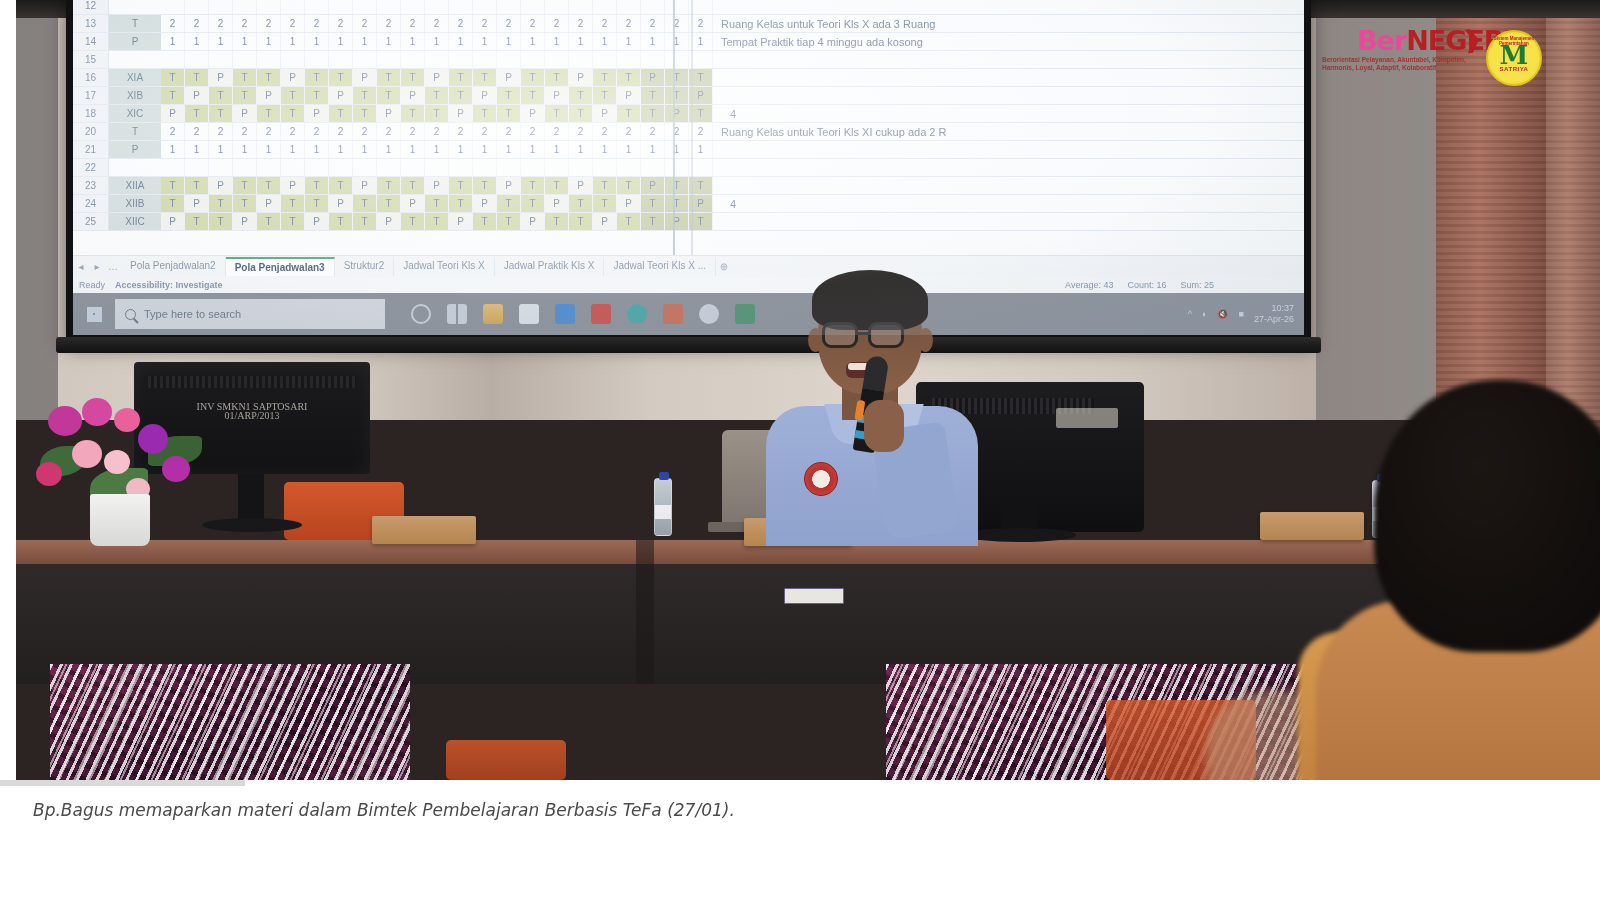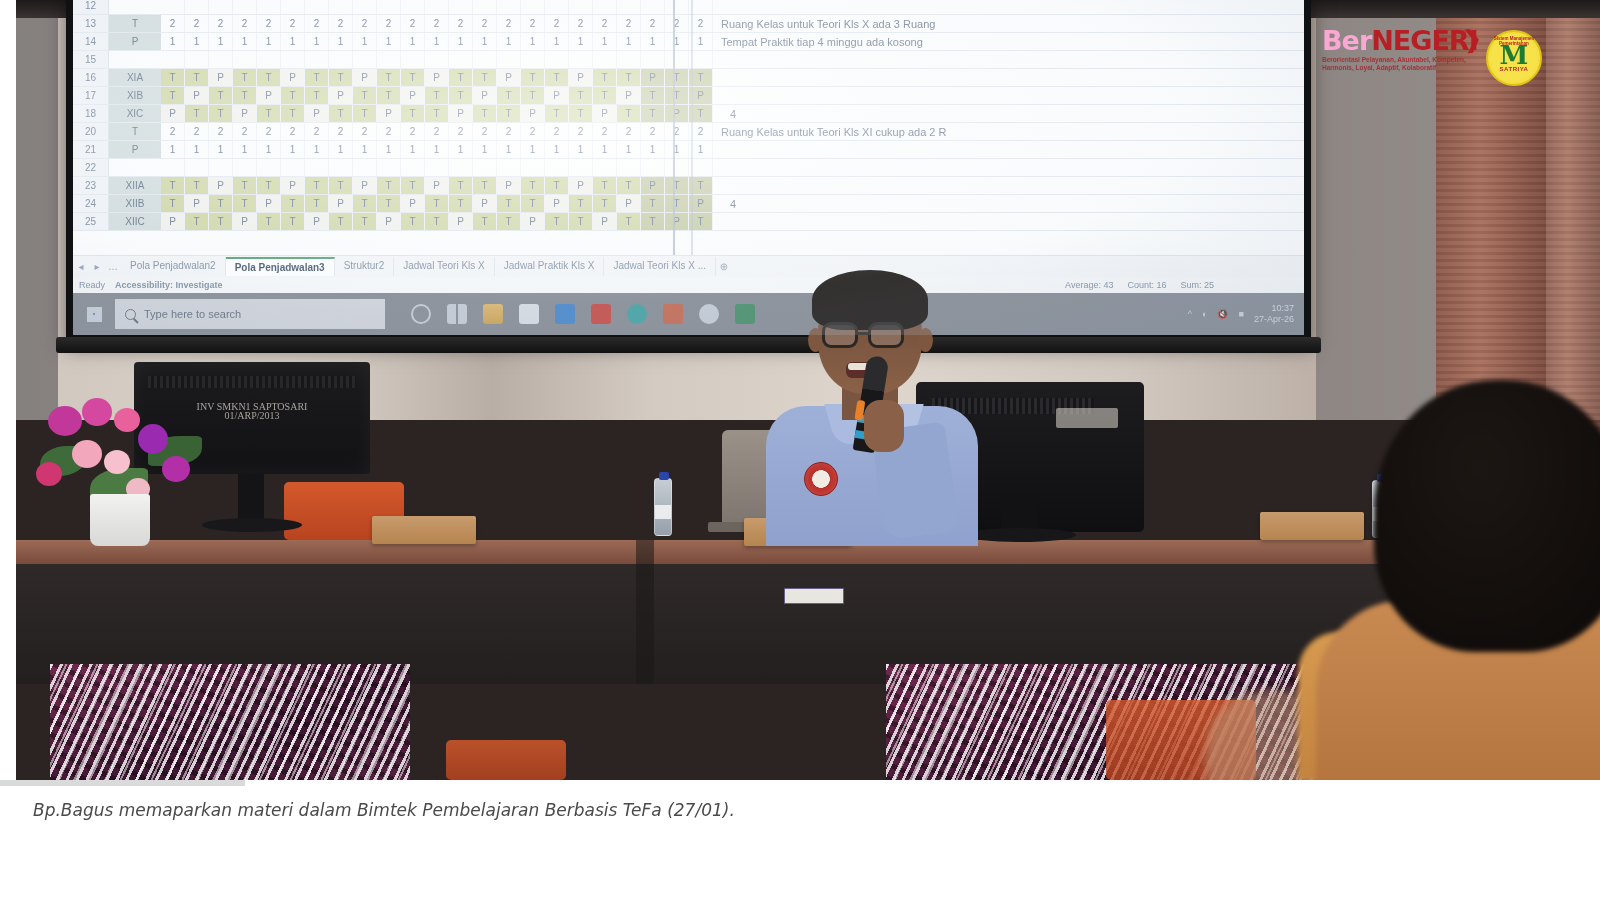--- a/index.html
+++ b/index.html
@@ -297,21 +297,21 @@
     position:absolute; left:768px; top:588px; width:60px; height:16px;
     background:#e8e6e0; border:1px solid #6b5e8a; border-radius:1px;
   }
 
   
   .berakhlak{ position:absolute; left:1306px; top:26px; width:170px; height:56px; }
   .ber-text{
     font-family:"DejaVu Sans", sans-serif; font-weight:bold; font-size:27px; letter-spacing:-1px;
     color:#b81f25; line-height:30px; white-space:nowrap;
   }
-  .ber-text .ber{ color:#f9a8d4; }
+  .ber-text .ber{ color:#ec4899;margin-left:35px; }
   .ber-arrow{
     position:absolute; left:140px; top:-2px; color:#b81f25; font-size:24px; font-weight:bold; transform:rotate(-8deg);
   }
   .ber-sub{
     font-size:6.5px; line-height:8px; color:#a8232a; font-weight:bold; white-space:nowrap; opacity:.85;
   }
   .satriya{
     position:absolute; left:1470px; top:30px; width:56px; height:56px; border-radius:50%;
     background:radial-gradient(circle,#f7e24a 60%,#e8cf22 100%);
     border:2px solid #e0c516; display:flex; align-items:center; justify-content:center; flex-direction:column;

